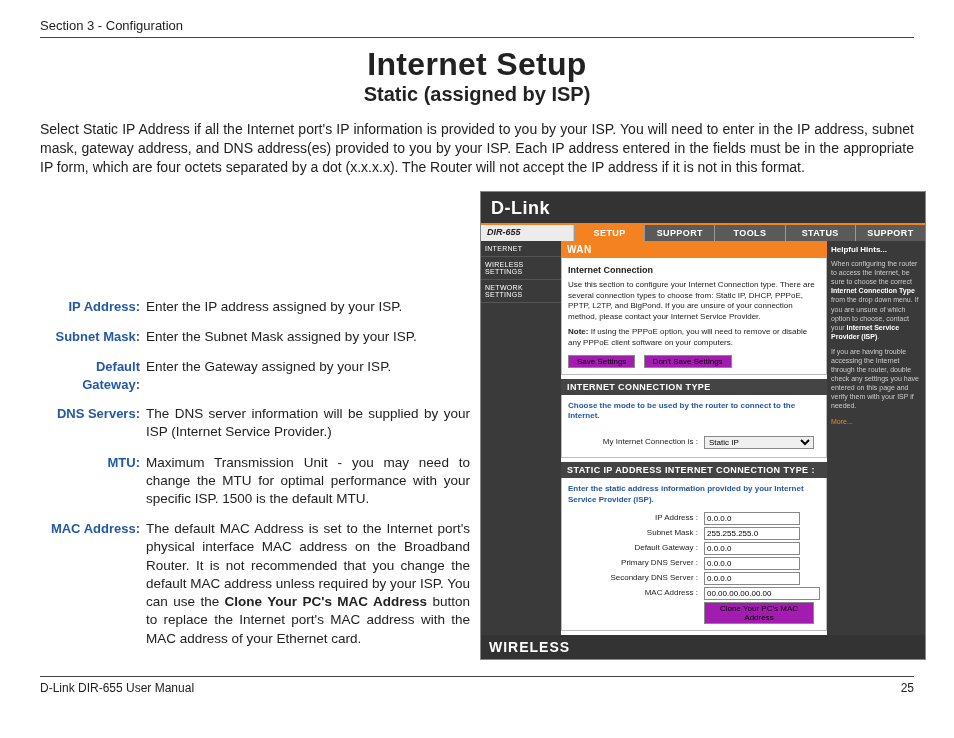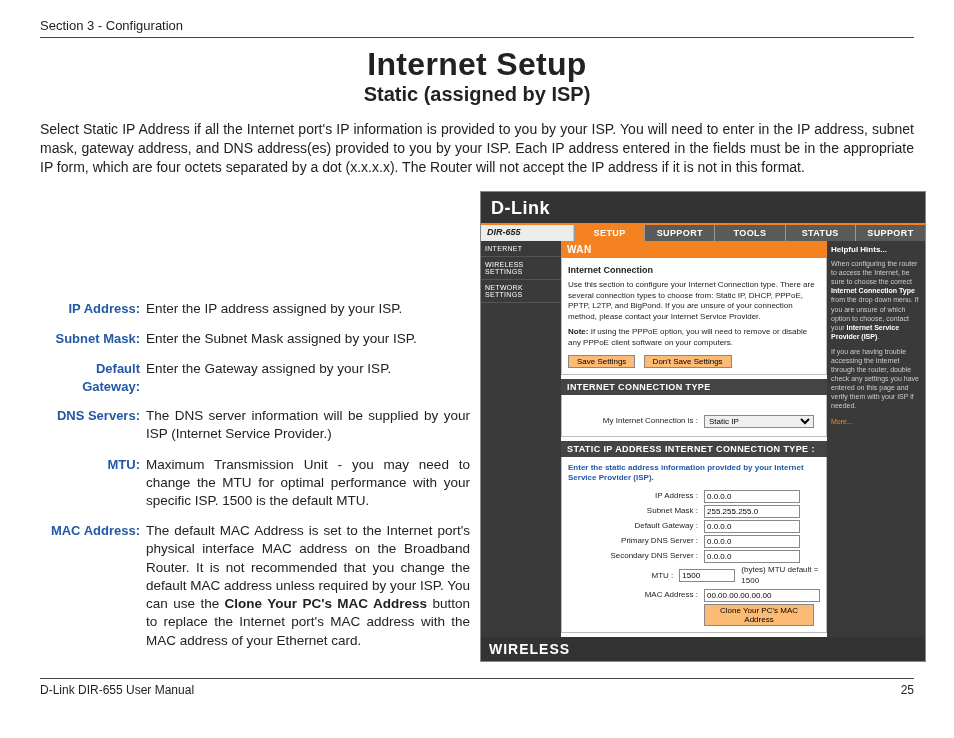--- a/index.html
+++ b/index.html
@@ -167,21 +167,21 @@
 }
 .sec-body .blue {
   color: #2358a6;
   font-weight: bold;
 }
 .btn {
   font-size: 8px;
   padding: 1px 8px;
   margin-right: 6px;
   border: 1px solid #888;
-  background: #fdba74;
+  background: #a21caf;
   cursor: pointer;
 }
 .field-row {
   display: flex;
   align-items: center;
   margin: 2px 0;
 }
 .field-row label {
   width: 130px;
   text-align: right;
@@ -312,20 +312,21 @@
                 <b>Note:</b><span> If using the PPPoE option, you will need to remove or disable any PPPoE client software on your computers.</span>
               </div>
               <div style="margin-top:6px;">
                 <button class="btn">Save Settings</button>
                 <button class="btn">Don't Save Settings</button>
               </div>
             </div>
 
             <div class="sec-title dark">INTERNET CONNECTION TYPE</div>
             <div class="sec-body">
+              <div class="blue">Choose the mode to be used by the router to connect to the Internet.</div>
               <div class="field-row" style="margin-top:14px;">
                 <label>My Internet Connection is :</label>
                 <select>
                   <option>Static IP</option>
                 </select>
               </div>
             </div>
 
             <div class="sec-title dark">STATIC IP ADDRESS INTERNET CONNECTION TYPE :</div>
             <div class="sec-body">
@@ -343,25 +344,20 @@
                 <label>Default Gateway :</label>
                 <input type="text" value="0.0.0.0" style="">
               </div>
               <div class="field-row">
                 <label>Primary DNS Server :</label>
                 <input type="text" value="0.0.0.0" style="">
               </div>
               <div class="field-row">
                 <label>Secondary DNS Server :</label>
                 <input type="text" value="0.0.0.0" style="">
-              </div>
-              <div class="field-row">
-                <label>MTU :</label>
-                <input type="text" style="width: 50px;" value="1500">
-                <span class="hint">(bytes)   MTU default = 1500</span>
               </div>
               <div class="field-row">
                 <label>MAC Address :</label>
                 <input type="text" style="width: 110px;" value="00.00.00.00.00.00">
               </div>
               <div class="clone-row">
                 <button class="btn" style="padding:1px 14px;">Clone Your PC's MAC Address</button>
               </div>
             </div>
           </div>

